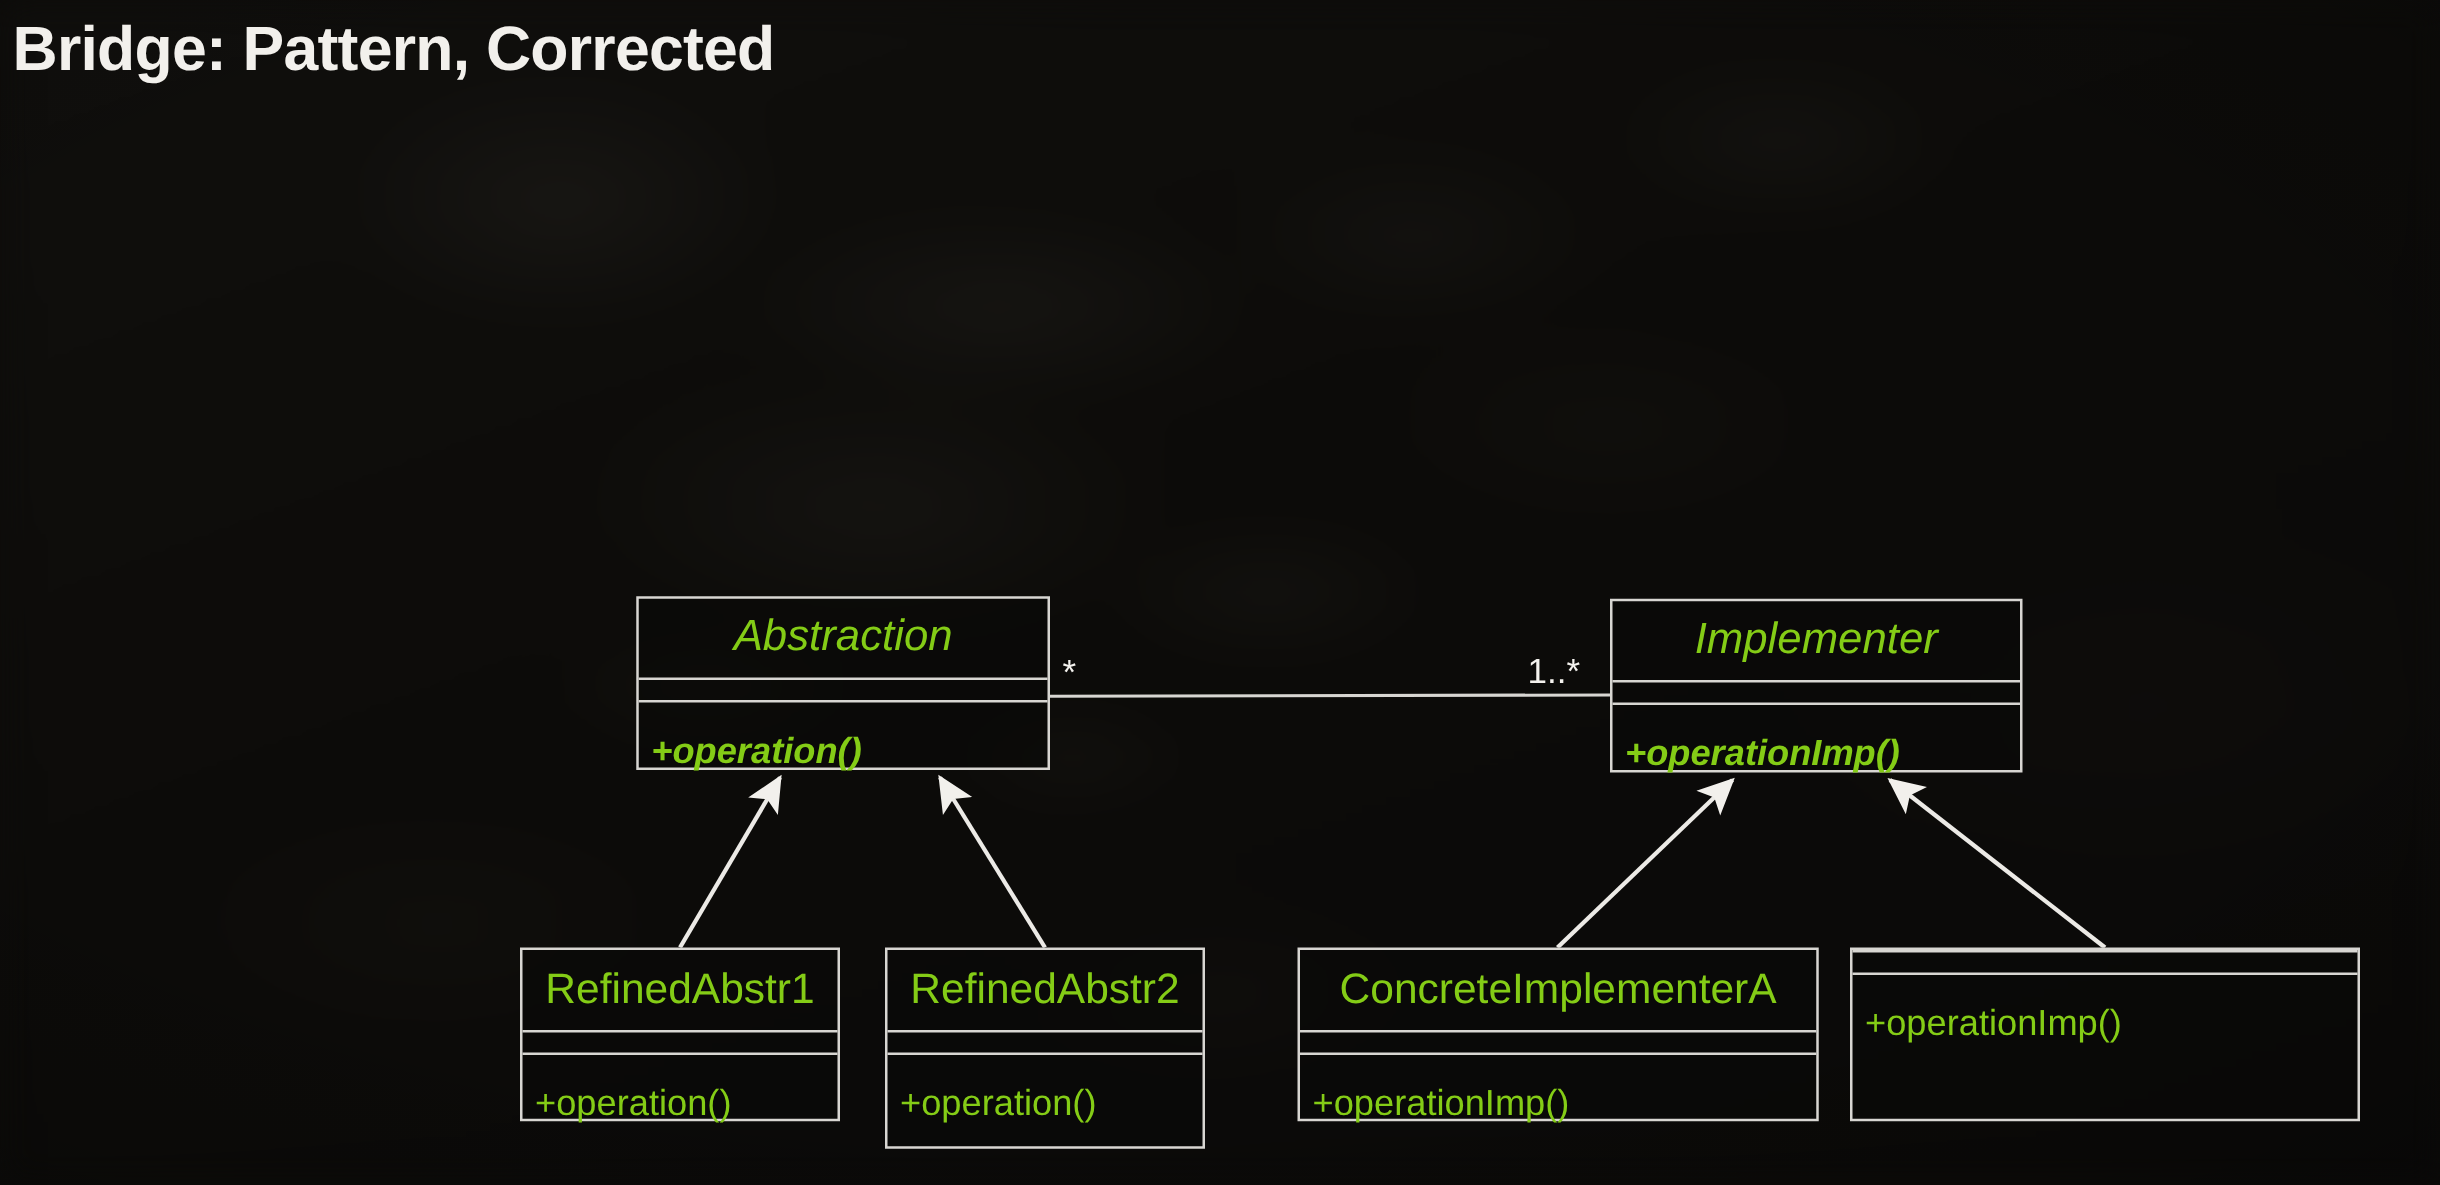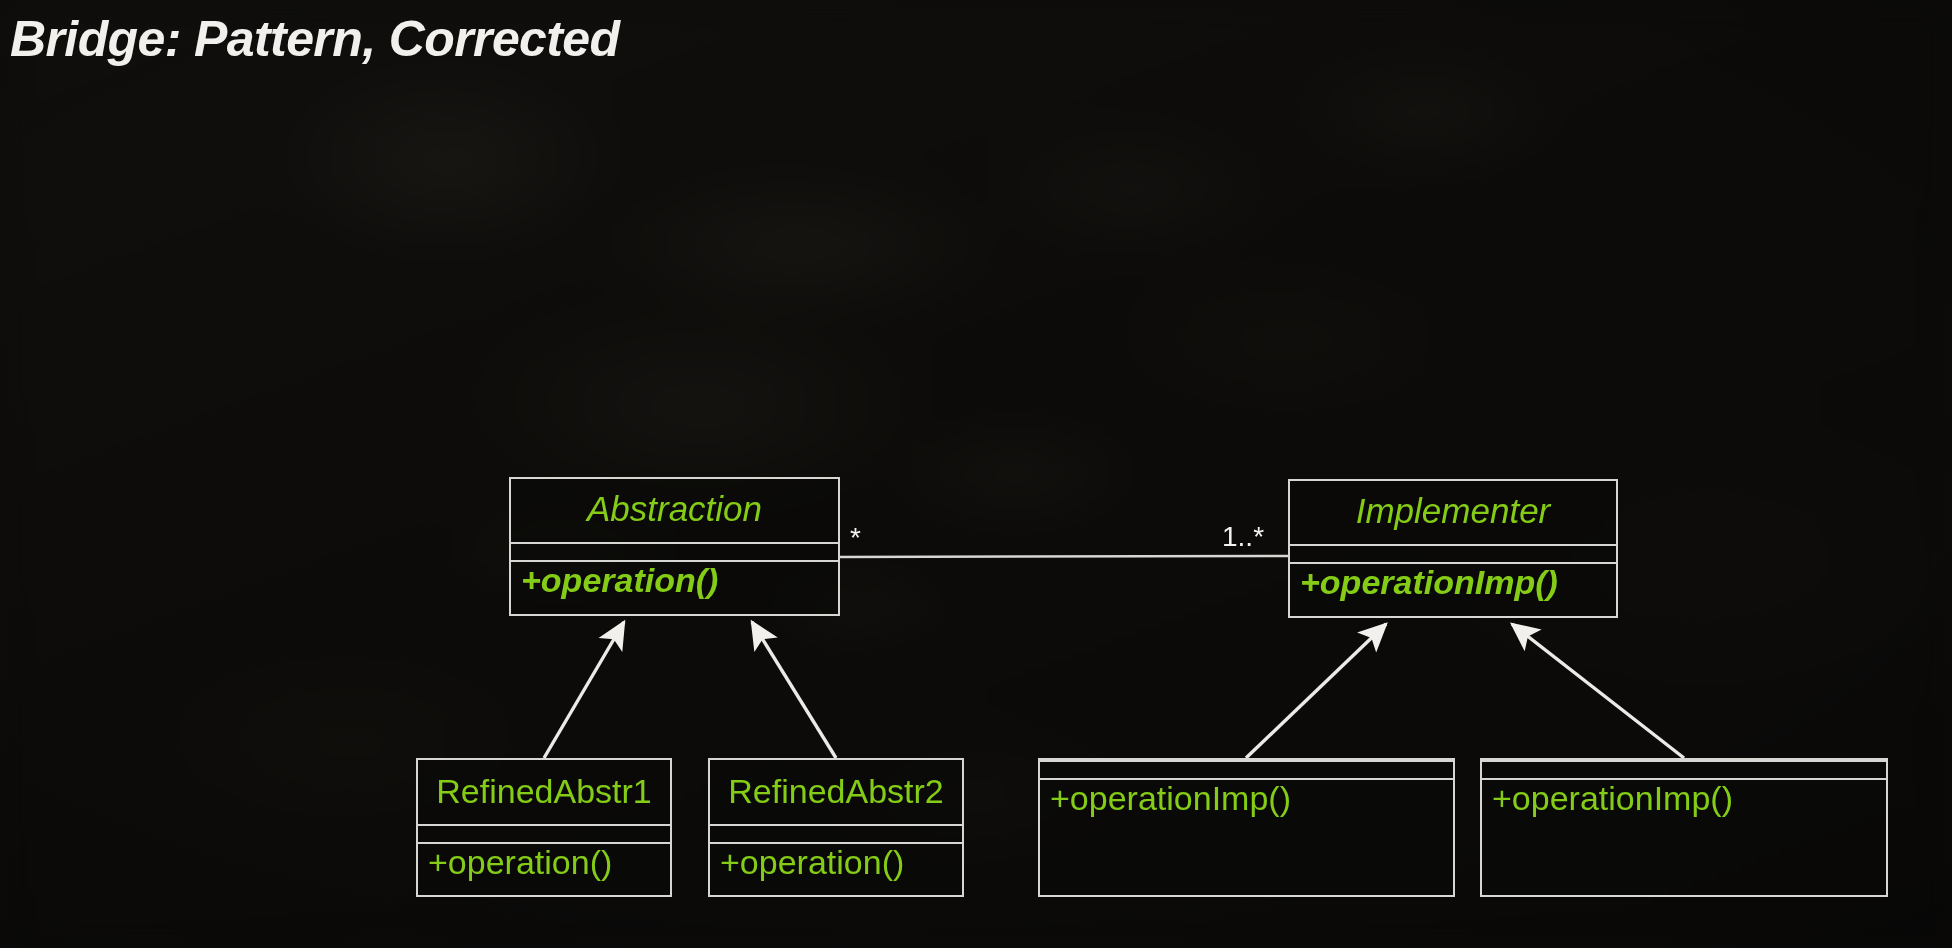--- a/index.html
+++ b/index.html
@@ -45,21 +45,20 @@
   
   #slide-title {
     position: absolute;
     left: 10px;
     top: 10px;
     font-size: 50px;
     font-weight: bold;
     color: #f2f0ec;
     letter-spacing: -0.6px;
     white-space: nowrap;
-    font-style: italic;
   }
   
   #uml-lines {
     position: absolute;
     inset: 0;
     pointer-events: none;
   }
   
   .uml-class {
     position: absolute;
@@ -84,36 +83,36 @@
   .uml-attrs {
     flex: 0 0 auto;
     height: 16px;
     border-top: 2px solid #d8d6d2;
     border-bottom: 2px solid #d8d6d2;
   }
   .uml-ops {
     flex: 1 1 auto;
     display: flex;
     align-items: flex-start;
-    padding: 0 0 0 10px;
-    font-size: 34px;
+    padding: 24px 0 0 10px;
+    font-size: 29px;
     line-height: 1.1;
     white-space: nowrap;
   }
   .uml-class.abstract .uml-ops { font-style: italic; font-weight: 600; }
 
   
   #class-abstraction { left: 509px; top: 477px; width: 331px; height: 139px; }
   #class-implementer { left: 1288px; top: 479px; width: 330px; height: 139px; text-align: right; }
   #class-abstraction .uml-name,
   #class-implementer .uml-name { font-size: 35px; padding-top: 12px; }
 
   
   #class-refinedabstr1     { left: 416px;  top: 758px; width: 256px; height: 139px; }
-  #class-refinedabstr2     { left: 708px;  top: 758px; width: 256px; height: 139px; }
+  #class-refinedabstr2     { left: 708px;  top: 758px; width: 256px; height: 161px; }
   #class-concreteimplA     { left: 1038px; top: 758px; width: 417px; height: 139px; }
   #class-concreteimplB     { left: 1480px; top: 758px; width: 408px; height: 139px; }
 
   
   .multiplicity {
     position: absolute;
     color: #f4f2ee;
     font-size: 28px;
     line-height: 1;
     white-space: nowrap;
@@ -168,20 +167,21 @@
     <div class="uml-ops">+operation()</div>
   </div>
 
   <div class="uml-class" id="class-refinedabstr2">
     <div class="uml-name">RefinedAbstr2</div>
     <div class="uml-attrs"></div>
     <div class="uml-ops">+operation()</div>
   </div>
 
   <div class="uml-class" id="class-concreteimplA">
+    <div class="uml-name">ConcreteImplementerA</div>
     <div class="uml-attrs"></div>
     <div class="uml-ops">+operationImp()</div>
   </div>
 
   <div class="uml-class" id="class-concreteimplB">
     <div class="uml-attrs"></div>
     <div class="uml-ops">+operationImp()</div>
   </div>
 
 </div>

